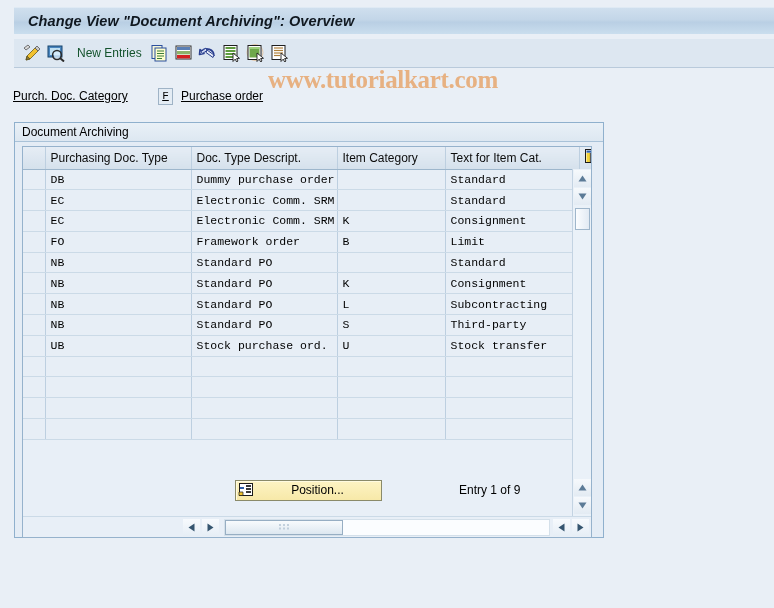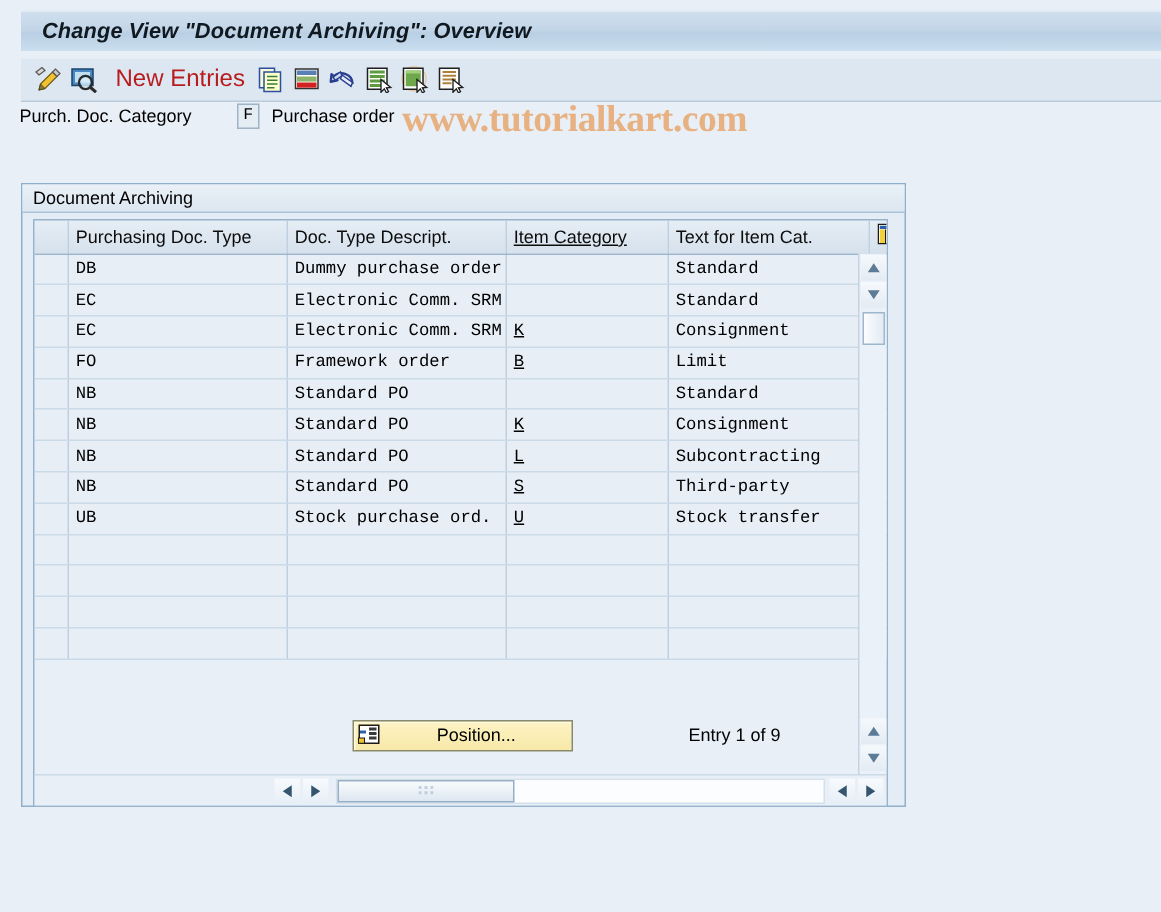--- a/index.html
+++ b/index.html
@@ -59,22 +59,22 @@
     width: 24px;
     height: 24px;
     display: flex;
     align-items: center;
     justify-content: center;
     flex: 0 0 auto;
     position: relative;
   }
   .tb-sep { width: 7px; flex: 0 0 auto; }
   .tb-text {
-    font-size: 16px;
-    color: #b91c1c;
+    font-size: 12px;
+    color: #14532d;
     padding: 0 6px 0 2px;
     white-space: nowrap;
     line-height: 24px;
   }
 
   
   .watermark {
     position: absolute;
     left: 268px;
     top: 38px;
@@ -86,24 +86,25 @@
     white-space: nowrap;
     pointer-events: none;
     z-index: 3;
     margin-top: 28px;
   }
 
   
   .selrow {
     position: absolute;
     left: 13px;
-    top: 68px;
+    top: 87px;
     height: 18px;
     display: flex;
     align-items: center;
+    text-decoration: underline;
   }
   .selrow .lbl {
     font-size: 12px;
     width: 145px;
     color: #000;
   }
   .cat-code {
     width: 15px;
     height: 17px;
     background: #e4ecf4;
@@ -185,21 +186,21 @@
     font-size: 11.5px;
     color: #000;
   }
   td.desc {
     font-family: "Liberation Sans", sans-serif;
     font-size: 12px;
   }
   .col-sel { width: 22px; }
   .col-a   { width: 146px; }
   .col-b   { width: 146px; }
-  .col-c   { width: 108px; text-decoration: underline; }
+  .col-c   { width: 108px; }
   .col-d   { width: 134px; }
   th.col-sel, td.col-sel {
     padding: 0;
     background: linear-gradient(to bottom, #dbe4ee, #c6d4e2);
     border-right: 1px solid #a9bdd0;
   }
   th.col-sel { background: linear-gradient(to bottom, #e3eaf3, #d2dfea); }
   td.col-sel {
     background: linear-gradient(to right, #d3dfea 0%, #c4d3e1 60%, #bfd0df 100%);
     border-bottom: 1px solid #e8eff7;

